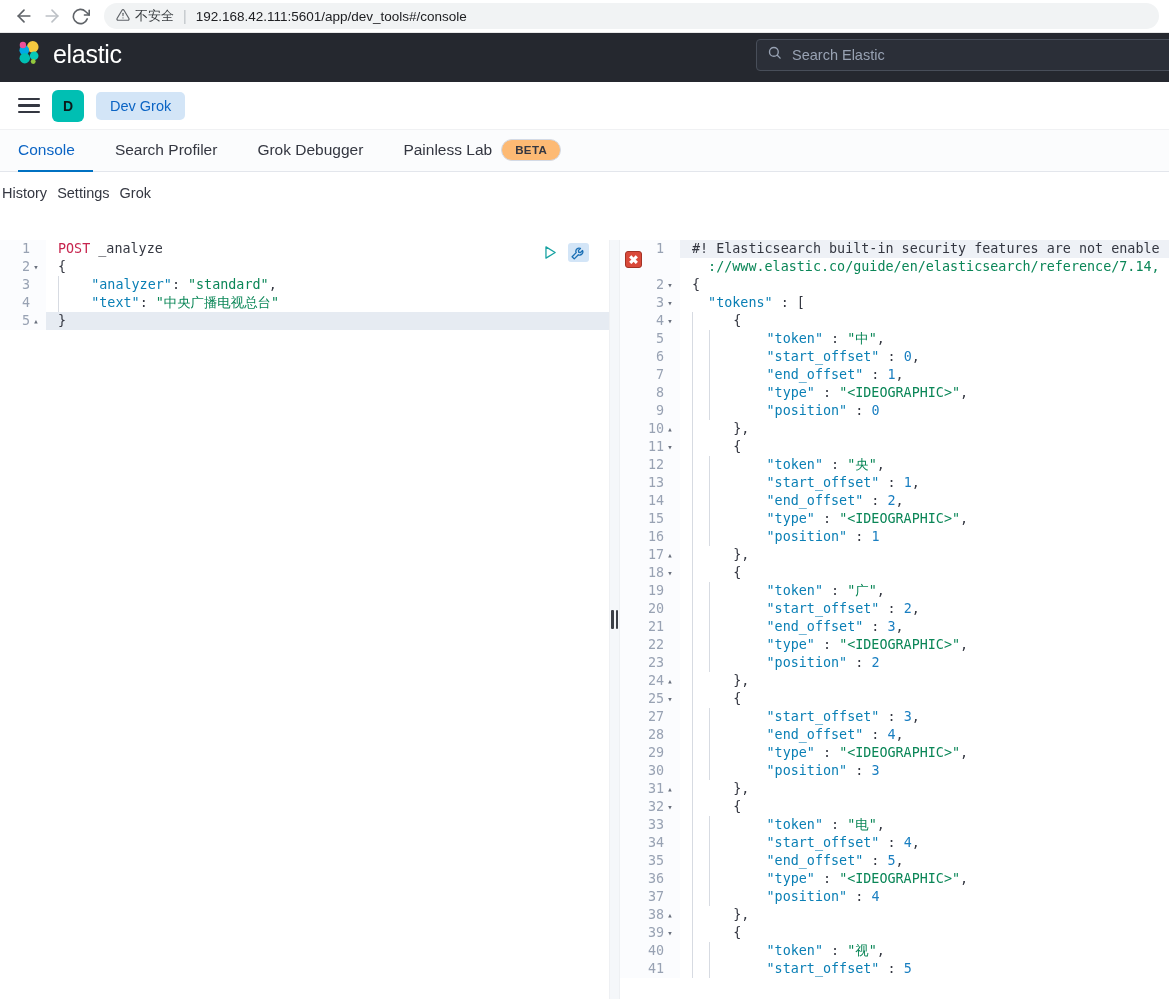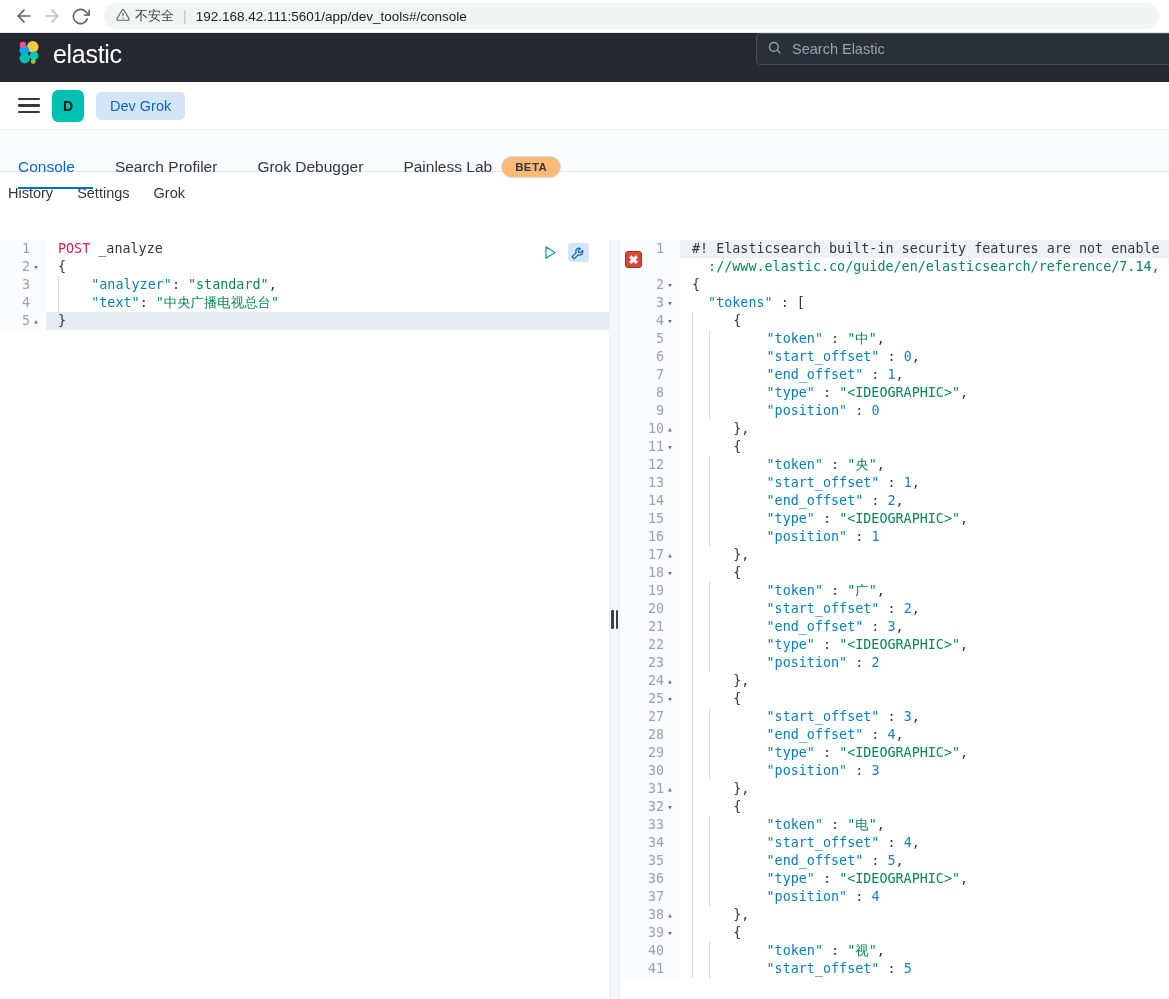--- a/index.html
+++ b/index.html
@@ -48,20 +48,21 @@
     color: #bdc1c6;
     margin: 0 9px;
     font-size: 14px;
   }
 
   
   #elastic-header {
     height: 49px;
     background: #25282f;
     display: flex;
+    align-items: center;
     padding: 0 0 6px 14px;
     position: relative;
   }
   #elastic-logo-wrap { display: flex; align-items: center; gap: 9px; }
   #elastic-wordmark {
     color: #ffffff;
     font-size: 25px;
     font-weight: 400;
     letter-spacing: -0.3px;
   }
@@ -123,21 +124,21 @@
   .dt-tab {
     height: 42px;
     display: flex; align-items: center; gap: 9px;
     padding: 0 18px 0 0;
     margin-right: 22px;
     font-size: 15.5px;
     color: #343741;
     border-bottom: 2px solid transparent;
     cursor: pointer;
     position: relative;
-    top: 18px;
+    top: 1px;
   }
   .dt-tab.active {
     color: #0b64c4;
     border-bottom-color: #0071c2;
   }
   .beta-badge {
     border: 1px solid #d3dae6;
     border-radius: 12px;
     color: #343741;
     font-size: 11.5px;
@@ -145,22 +146,22 @@
     letter-spacing: 0.4px;
     padding: 4px 13px;
     background: #fdba74;
   }
 
   
   #console-subnav {
     height: 42px;
     display: flex;
     align-items: center;
-    gap: 24px;
-    padding: 0 8px;
+    gap: 10px;
+    padding: 0 2px;
     background: #ffffff;
   }
   .subnav-item {
     font-size: 14.5px;
     color: #343741;
     cursor: pointer;
   }
 
   
   #console-body {

